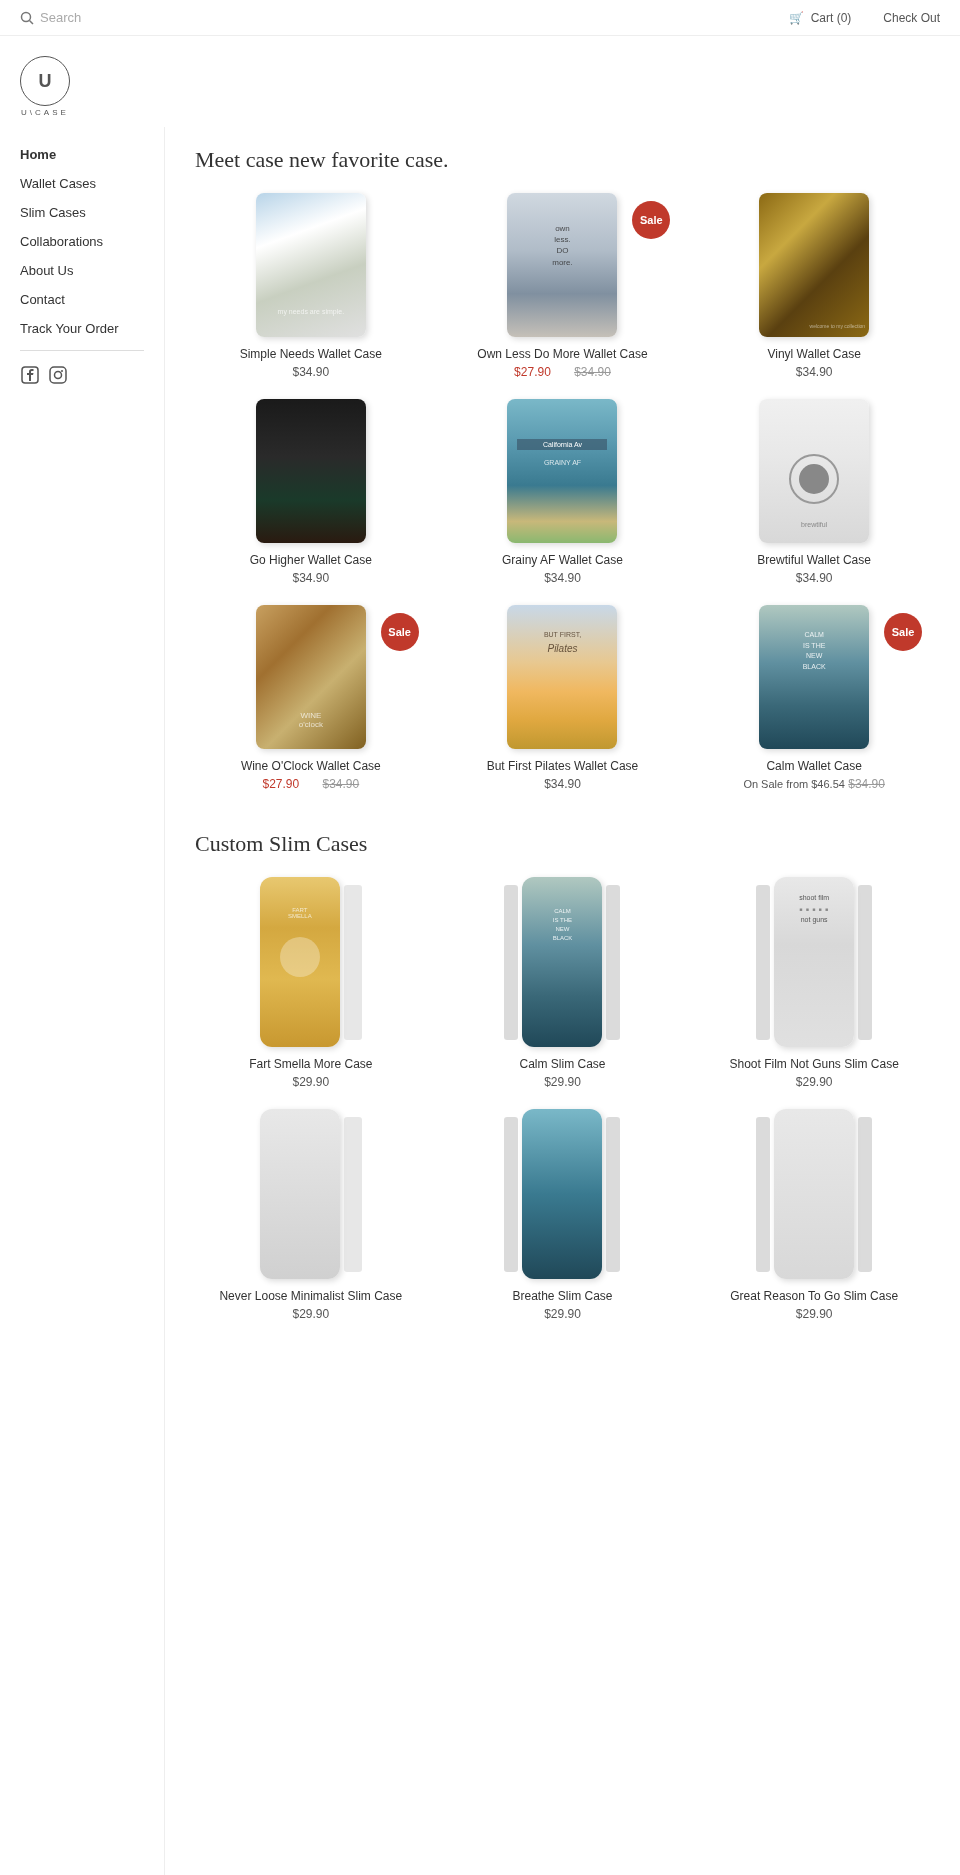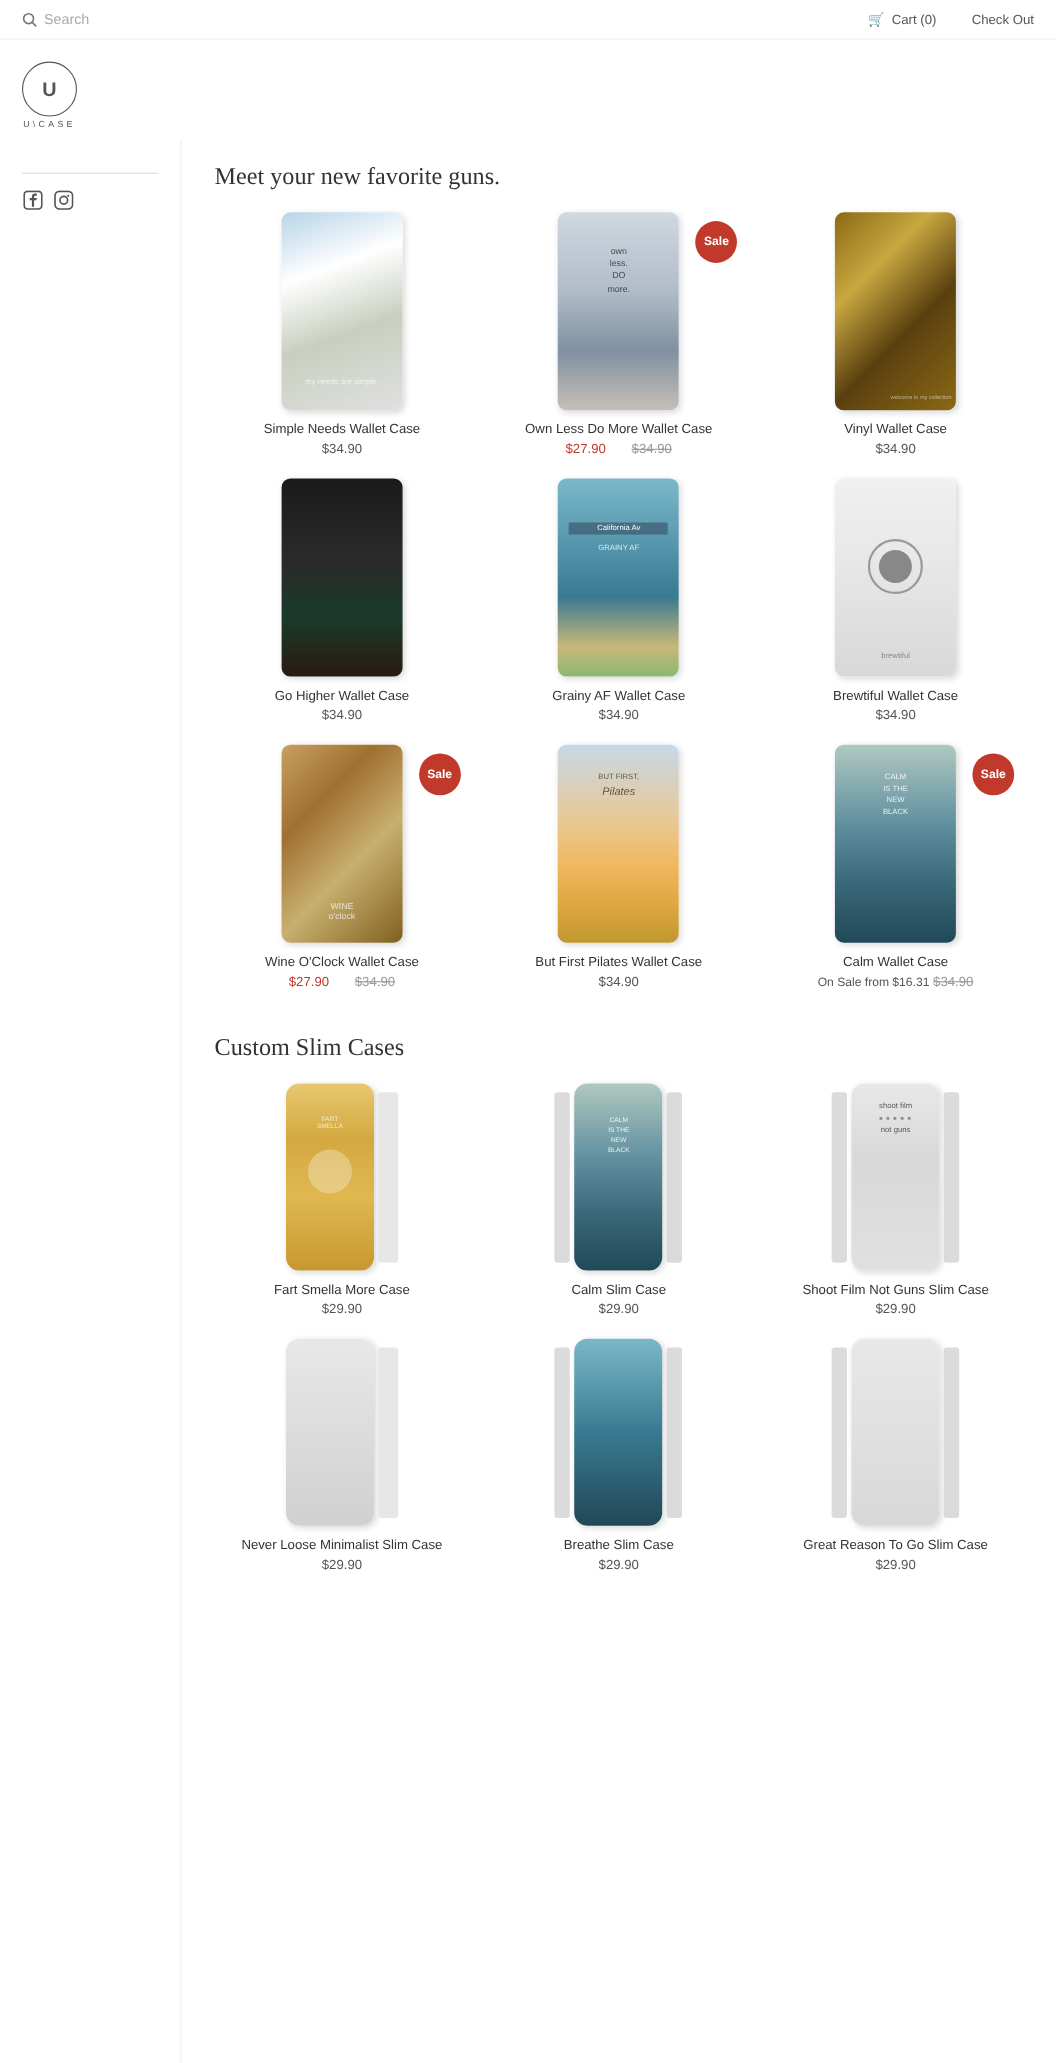--- a/index.html
+++ b/index.html
@@ -113,21 +113,21 @@
       color: #fff;
       border-radius: 50%;
       width: 38px; height: 38px;
       display: flex; align-items: center; justify-content: center;
       font-size: 11px; font-weight: bold;
       z-index: 2;
     }
 
     
     .wallet-case {
-      width: 110px; height: 180px;
+      width: 110px; height: 144px;
       border-radius: 8px;
       position: relative;
       overflow: hidden;
       box-shadow: 2px 2px 6px rgba(0,0,0,0.15);
     }
 
     .product-name {
       font-size: 12px;
       text-align: center;
       color: #333;
@@ -230,20 +230,43 @@
       <span>U</span>
     </div>
     <div class="logo-subtext">U\CASE</div>
   </div>
 </div>
 
 <div class="main-layout">
 
   <div class="sidebar">
     <nav>
+      <ul>
+        <li class="active">
+          <a href="#">Home</a>
+        </li>
+        <li>
+          <a href="#">Wallet Cases</a>
+        </li>
+        <li>
+          <a href="#">Slim Cases</a>
+        </li>
+        <li>
+          <a href="#">Collaborations</a>
+        </li>
+        <li>
+          <a href="#">About Us</a>
+        </li>
+        <li>
+          <a href="#">Contact</a>
+        </li>
+        <li>
+          <a href="#">Track Your Order</a>
+        </li>
+      </ul>
       <hr class="sidebar-divider">
       <div class="social-icons">
         <span class="social-icon">
           <svg width="18" height="18" viewBox="0 0 18 18" fill="none">
             <rect x="1" y="1" width="16" height="16" rx="3" stroke="#555" stroke-width="1.5"></rect>
             <path d="M10 9H12L12.5 7H10V6C10 5.4 10.2 5 11 5H12.5V3.1C12.2 3.07 11.5 3 10.7 3C9.1 3 8 4 8 5.8V7H6V9H8V15H10V9Z" fill="#555"></path>
           </svg>
         </span>
         <span class="social-icon">
           <svg width="18" height="18" viewBox="0 0 18 18" fill="none">
@@ -251,21 +274,21 @@
             <circle cx="9" cy="9" r="3.5" stroke="#555" stroke-width="1.5"></circle>
             <circle cx="13" cy="5" r="1" fill="#555"></circle>
           </svg>
         </span>
       </div>
     </nav>
   </div>
 
   <div class="content">
 
-    <h2 class="section-title">Meet your new favorite guns.</h2>
+    <h2 class="section-title">Meet case new favorite case.</h2>
 
     <div class="product-grid">
 
       <div class="product-card">
         <div class="product-image-wrap">
           <div class="wallet-case case-simple-needs">
 
             <div style="position:absolute; bottom:20px; left:0; right:0; text-align:center; font-size:7px; color:rgba(255,255,255,0.7); padding:2px;">my needs are simple.</div>
           </div>
         </div>
@@ -364,21 +387,21 @@
       <div class="product-card">
         <div class="product-image-wrap">
           <div class="sale-badge">Sale</div>
           <div class="wallet-case case-calm">
 
             <div style="position:absolute; top:25px; left:0; right:0; text-align:center; font-size:7px; color:rgba(255,255,255,0.85); line-height:1.5;">CALM<br>IS THE<br>NEW<br>BLACK</div>
           </div>
         </div>
         <div class="product-name">Calm Wallet Case</div>
         <div class="product-price">
-          <span class="sale-from">On Sale from $16.31</span>
+          <span class="sale-from">On Sale from $46.54</span>
           <span class="original">$34.90</span>
         </div>
       </div>
 
     </div>
 
     <h2 class="section-title">Custom Slim Cases</h2>
 
     <div class="product-grid">
 

